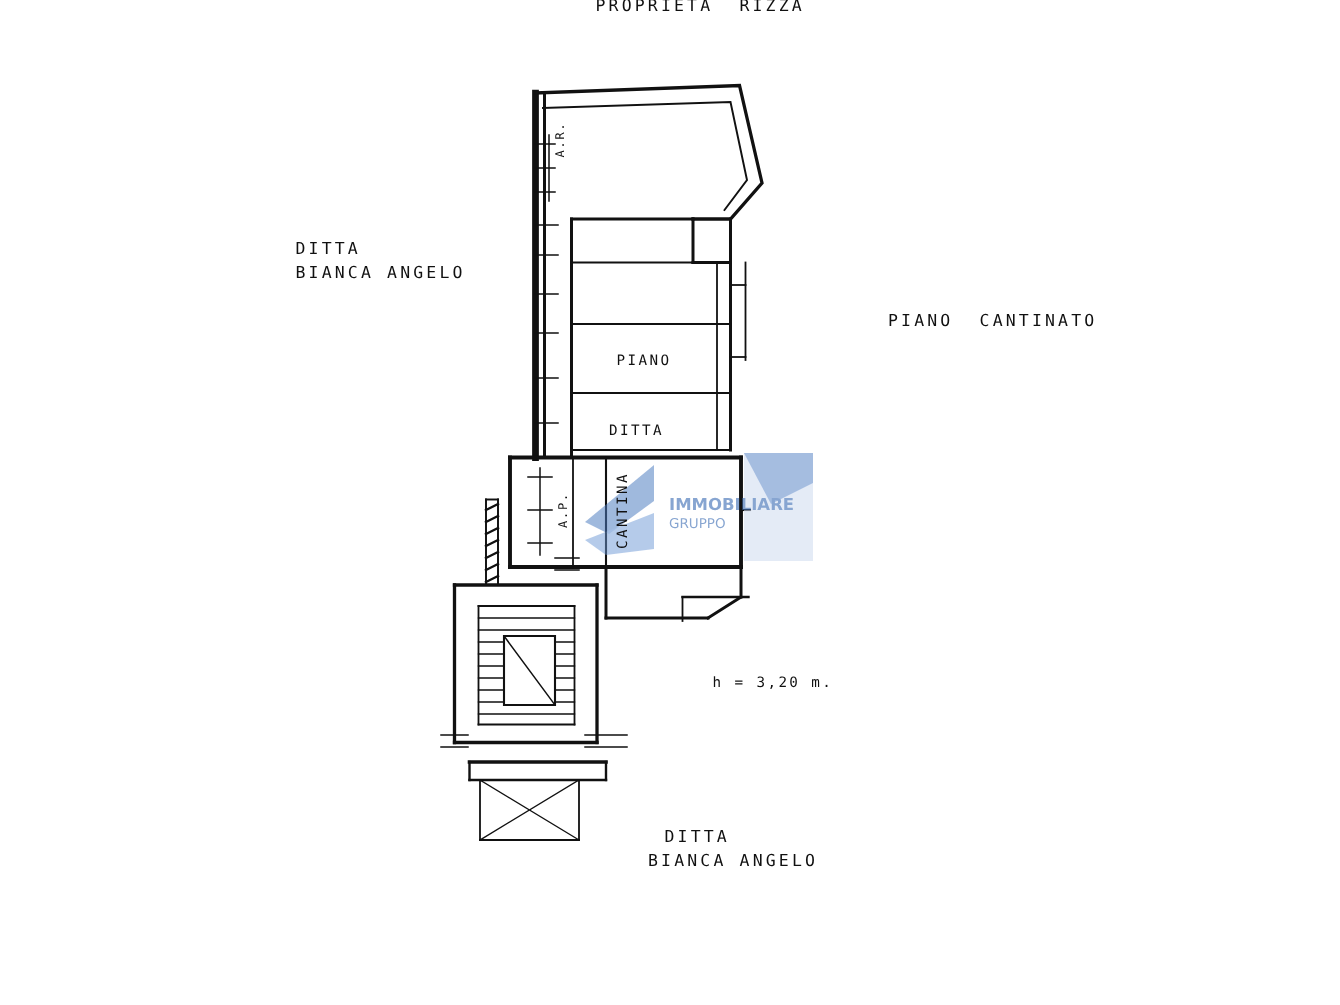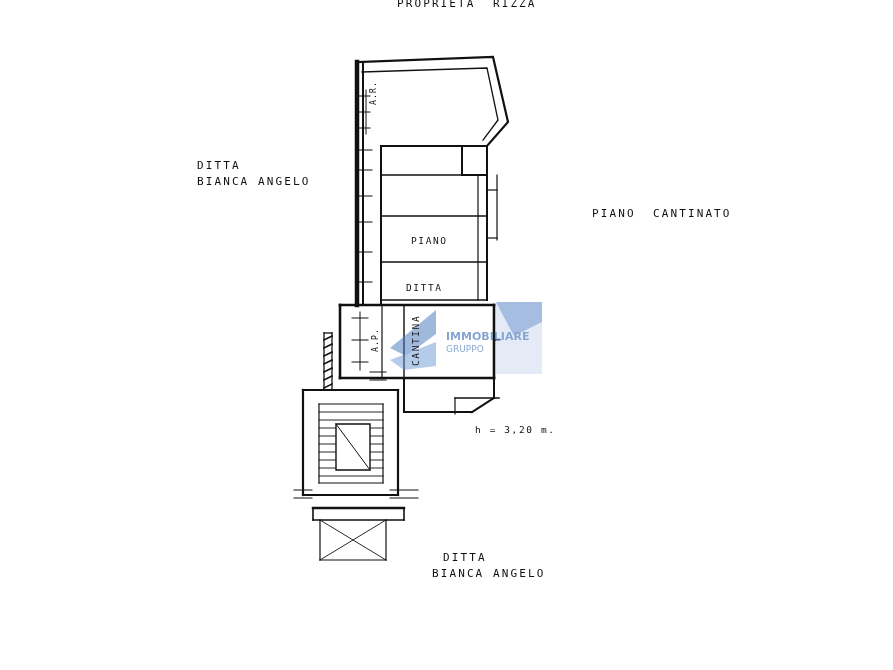--- a/index.html
+++ b/index.html
@@ -152,21 +152,21 @@
   <div class="label" style="left:197px; top:158px;">DITTA</div>
   <div class="label" style="left:197px; top:174px;">BIANCA ANGELO</div>
 
   <div class="label" style="left:592px; top:206px;">PIANO  CANTINATO</div>
 
   <div class="label small" style="left:411px; top:233px;">PIANO</div>
   <div class="label small" style="left:406px; top:280px;">DITTA</div>
 
   <div class="label small vert" style="left:408px; top:366px;">CANTINA</div>
 
-  <div class="label small" style="left:430px; top:422px;padding-left:45px;">h = 3,20 m.</div>
+  <div class="label small" style="left:430px; top:448px;padding-left:45px;">h = 3,20 m.</div>
 
   <div class="label tiny vert" style="left:366px; top:105px;">A.R.</div>
   <div class="label tiny vert" style="left:368px; top:352px;">A.P.</div>
 
   <div class="label" style="left:443px; top:550px;">DITTA</div>
   <div class="label" style="left:432px; top:566px;">BIANCA ANGELO</div>
 
 </div>
 
 </body></html>

